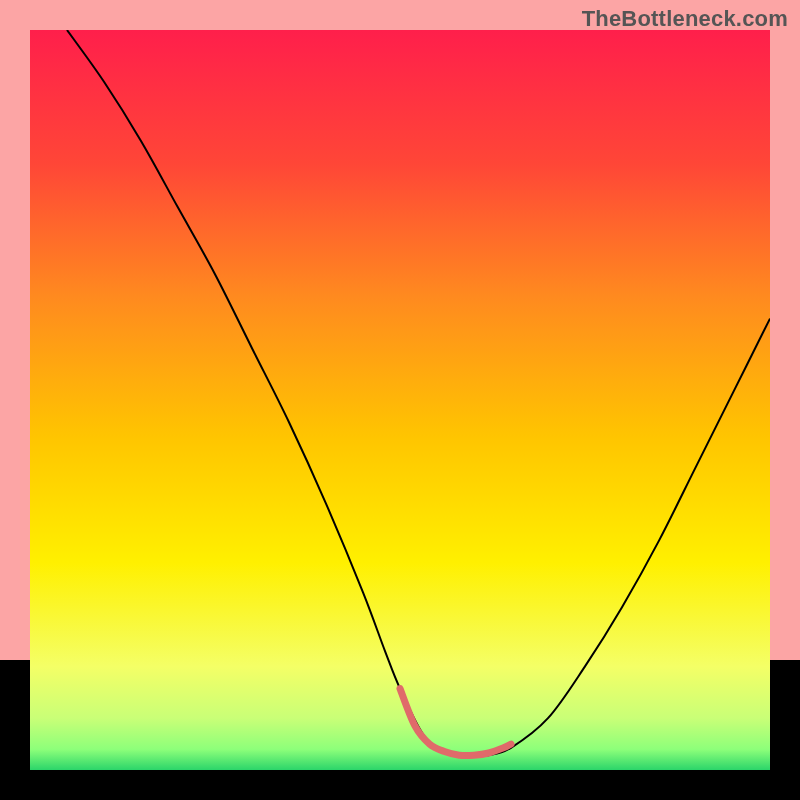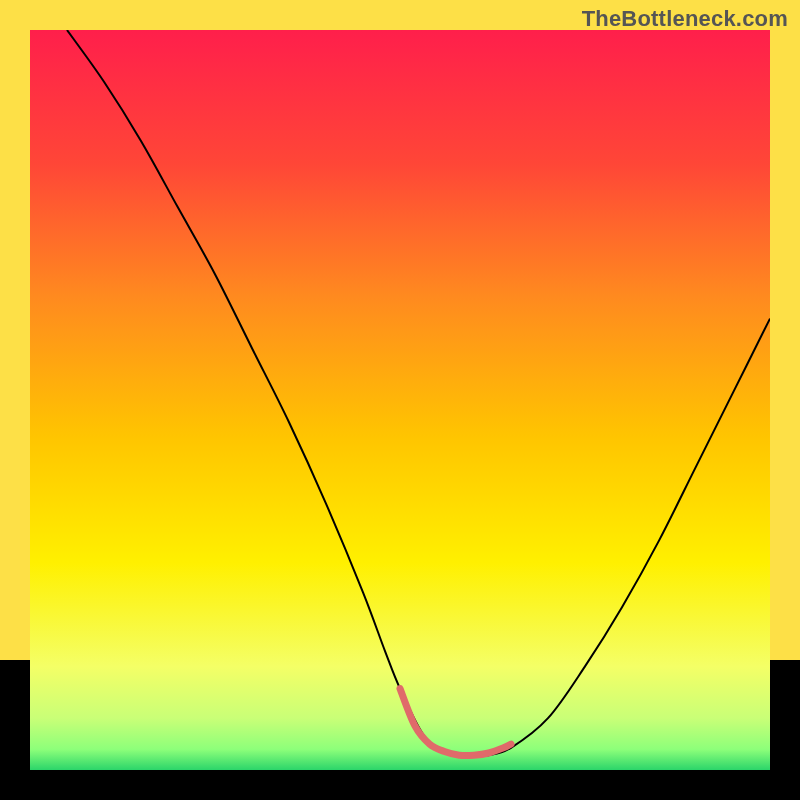--- a/index.html
+++ b/index.html
@@ -7,21 +7,21 @@
     padding: 0;
     width: 800px;
     height: 800px;
     background: #000;
     overflow: hidden;
   }
   .frame {
     position: relative;
     width: 800px;
     height: 660px;
-    background: #fde047;
+    background: #fca5a5;
   }
   .plot-area {
     position: absolute;
     left: 30px;
     top: 30px;
     width: 740px;
     height: 740px;
   }
   .watermark {
     position: absolute;

